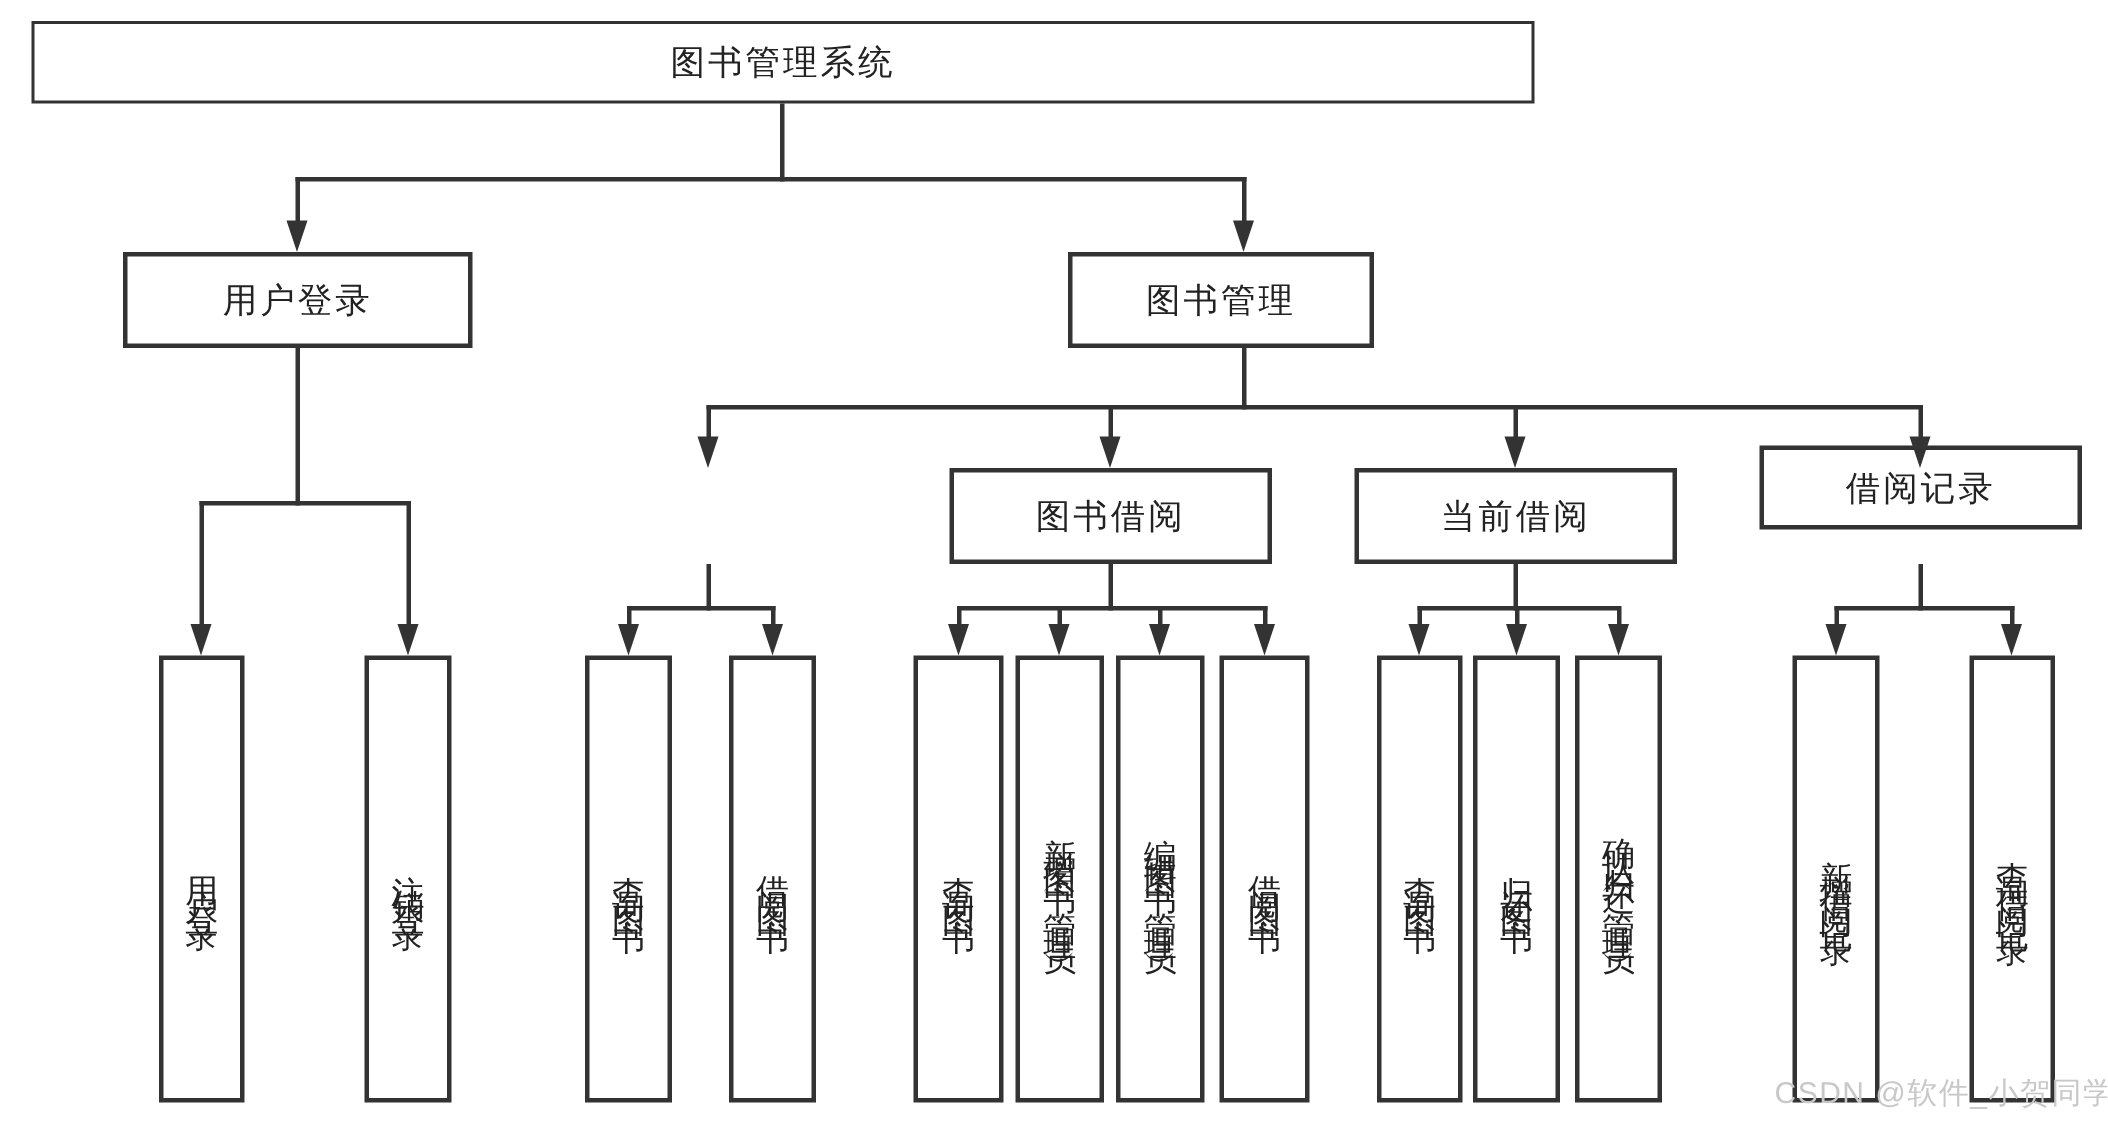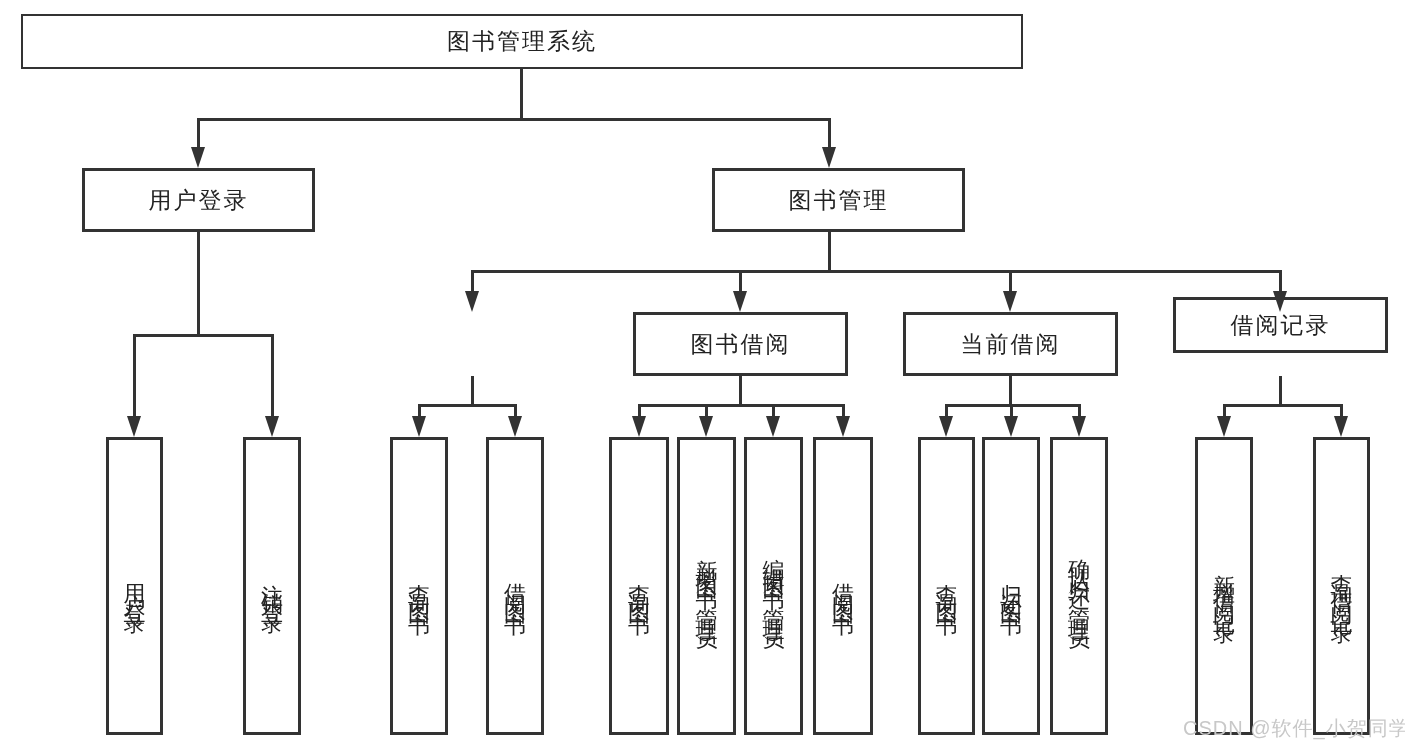--- a/index.html
+++ b/index.html
@@ -39,21 +39,21 @@
 <div class="canvas">
 
   <div class="node root" style="left:21px; top:14px; width:1002px; height:55px;">
     <span class="hlabel">图书管理系统</span>
   </div>
 
   <div class="node" style="left:82px; top:168px; width:233px; height:64px;">
     <span class="hlabel">用户登录</span>
   </div>
 
-  <div class="node" style="left:712px; top:168px; width:253px; height:64px;">
+  <div class="node" style="left:712px; top:168px; width:204px; height:64px;">
     <span class="hlabel">图书管理</span>
   </div>
 
 
   <div class="node" style="left:903px; top:312px; width:215px; height:64px;">
     <span class="hlabel">当前借阅</span>
   </div>
 
   <div class="node" style="left:633px; top:312px; width:215px; height:64px;">
     <span class="hlabel">图书借阅</span>

